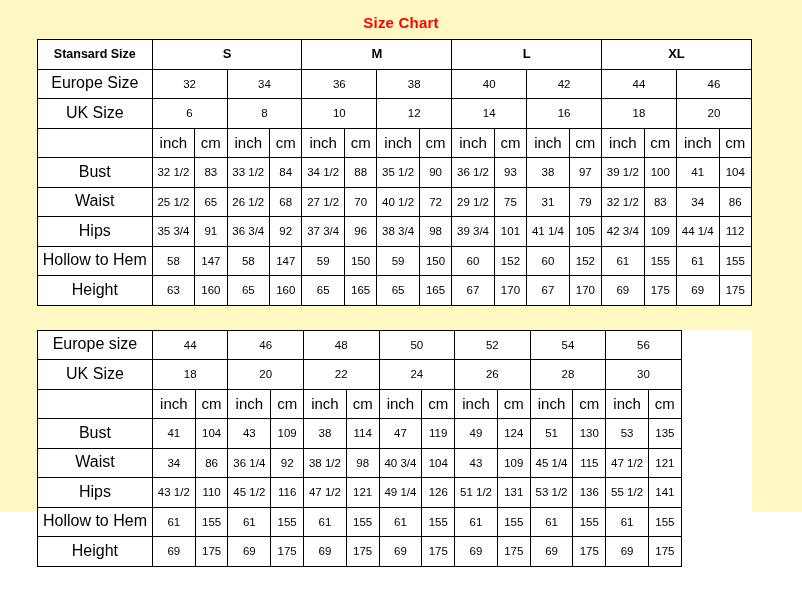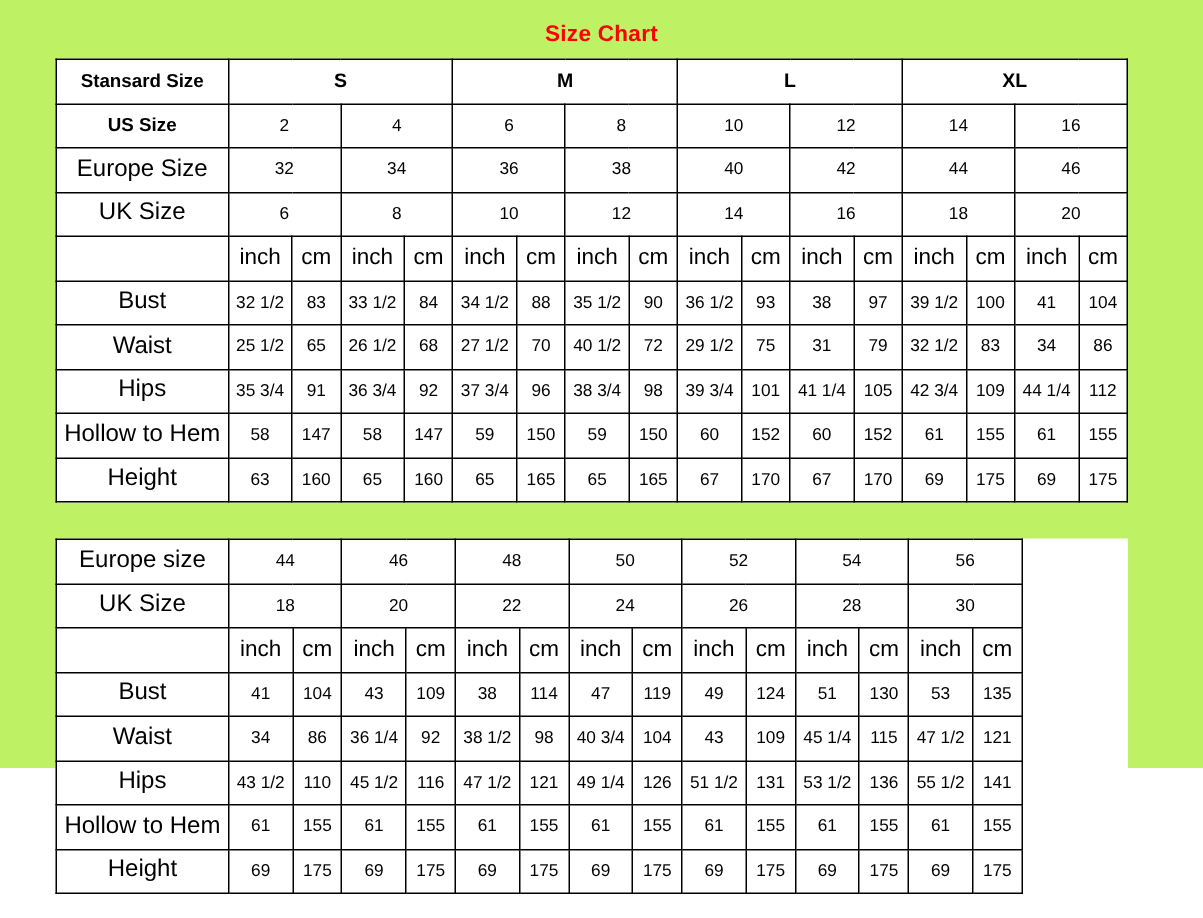--- a/index.html
+++ b/index.html
@@ -12,21 +12,21 @@
     height: 612px;
     font-family: "Liberation Sans", sans-serif;
     color: #000000;
     position: relative;
     overflow: hidden;
   }
   .page {
     width: 802px;
     height: 512px;
     position: relative;
-    background: #bef264;
+    background: #fef9c3;
   }
   .title {
     text-align: center;
     color: #ff0000;
     font-size: 15px;
     font-weight: bold;
     margin: 0;
     padding-top: 14px;
     padding-bottom: 8px;
     letter-spacing: 0.2px;
@@ -100,31 +100,20 @@
       </colgroup>
       <tbody>
         <tr>
           <td class="bold">Stansard Size</td>
           <td class="grouphdr" colspan="4">S</td>
           <td class="grouphdr" colspan="4">M</td>
           <td class="grouphdr" colspan="4">L</td>
           <td class="grouphdr" colspan="4">XL</td>
         </tr>
 
-        <tr>
-          <td class="bold">US Size</td>
-          <td colspan="2">2</td>
-          <td colspan="2">4</td>
-          <td colspan="2">6</td>
-          <td colspan="2">8</td>
-          <td colspan="2">10</td>
-          <td colspan="2">12</td>
-          <td colspan="2">14</td>
-          <td colspan="2">16</td>
-        </tr>
 
         <tr>
           <td class="rowhdr">Europe Size</td>
           <td colspan="2">32</td>
           <td colspan="2">34</td>
           <td colspan="2">36</td>
           <td colspan="2">38</td>
           <td colspan="2">40</td>
           <td colspan="2">42</td>
           <td colspan="2">44</td>

